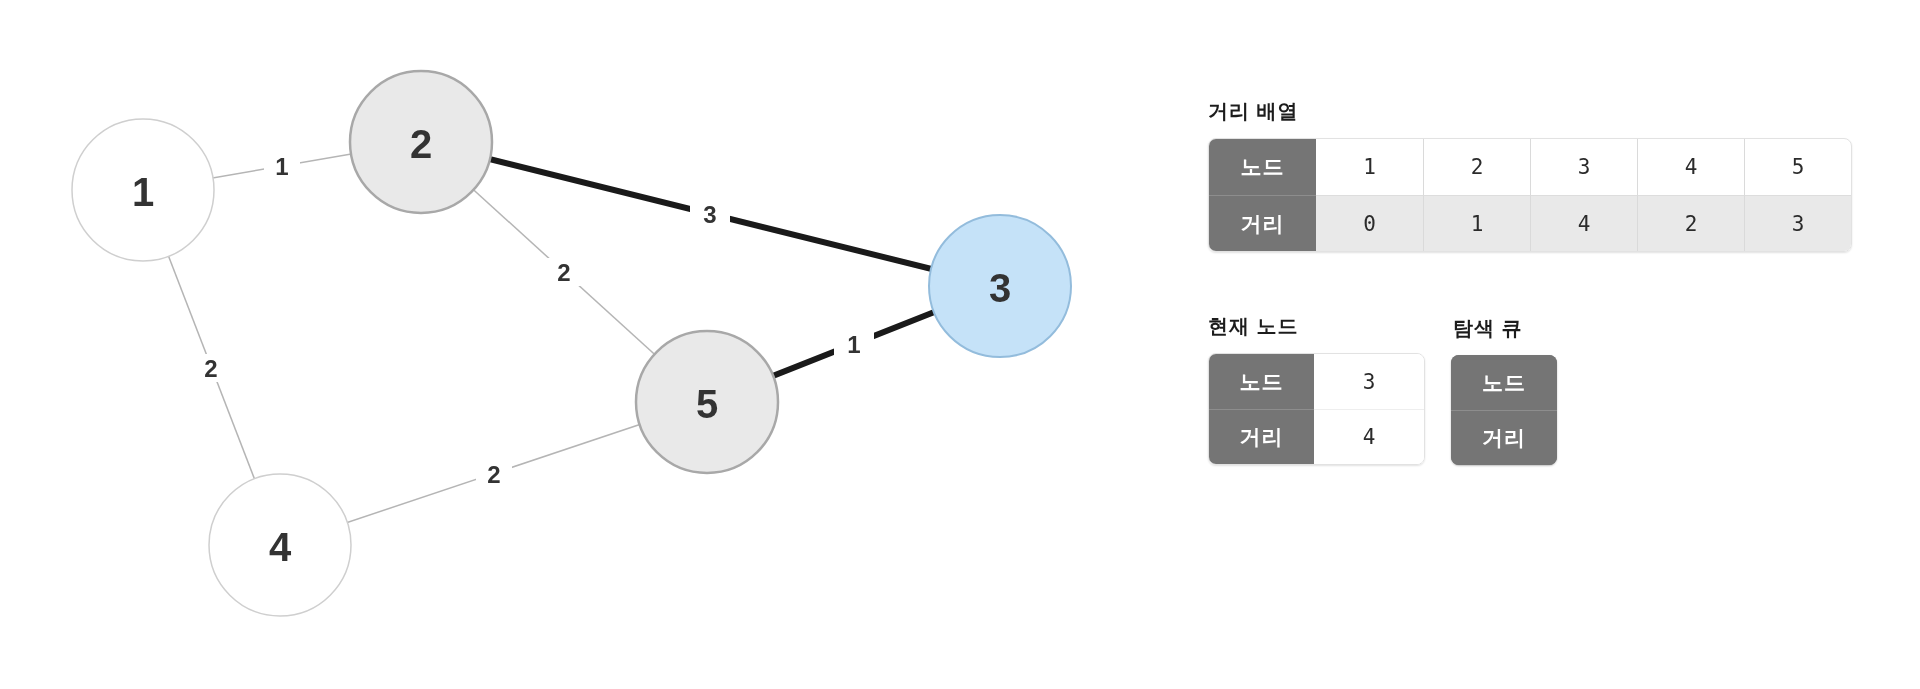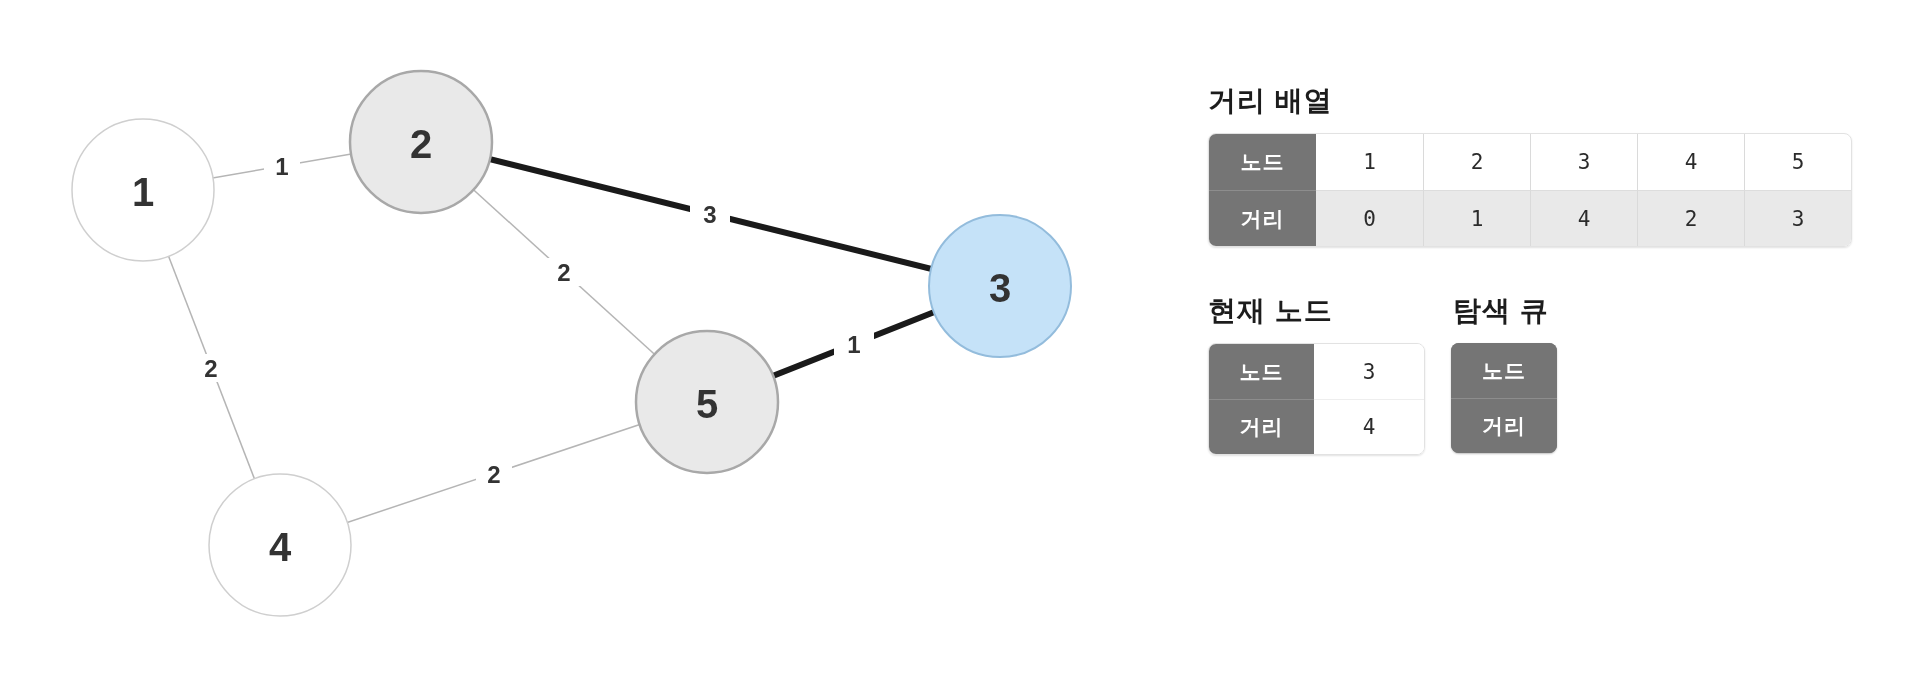--- a/index.html
+++ b/index.html
@@ -9,22 +9,22 @@
     color: #2f2f2f;
     overflow: hidden;
   }
   .stage { position: relative; width: 1920px; height: 689px; }
 
   svg.graph { position: absolute; left: 0; top: 0; }
 
   .right-panel { position: absolute; left: 1206px; top: 82px; width: 660px; }
 
   .section-title {
-    margin: 0 0 13px 2px;
-    font-size: 28px;
+    margin: 16px 0 13px 2px;
+    font-size: 20px;
     font-weight: 700;
     color: #1c1c1c;
     letter-spacing: 1px;
   }
 
   
   .dist-table {
     margin-left: 2px;
     width: 642px;
     border: 1px solid #e2e2e2;
@@ -48,21 +48,21 @@
   }
   .cell.num {
     font-family: "DejaVu Sans Mono", "Liberation Mono", monospace;
     color: #2b2b2b;
     border-left: 1px solid #dadada;
   }
   .cell.num.first { border-left: none; }
   .dist-row.alt .cell.num { background: #e9e9e9; border-top: 1px solid #dddddd; }
   .dist-row.alt .cell.hdr { border-top: 1px solid #8d8d8d; }
 
-  .section-row { display: flex; margin-top: 45px; }
+  .section-row { display: flex; margin-top: 45px; align-items: flex-end; }
 
   
   .cur-table {
     margin-left: 2px;
     width: 215px;
     border: 1px solid #e2e2e2;
     border-radius: 8px;
     overflow: hidden;
     box-shadow: 0 1px 2px rgba(0,0,0,0.12);
   }

